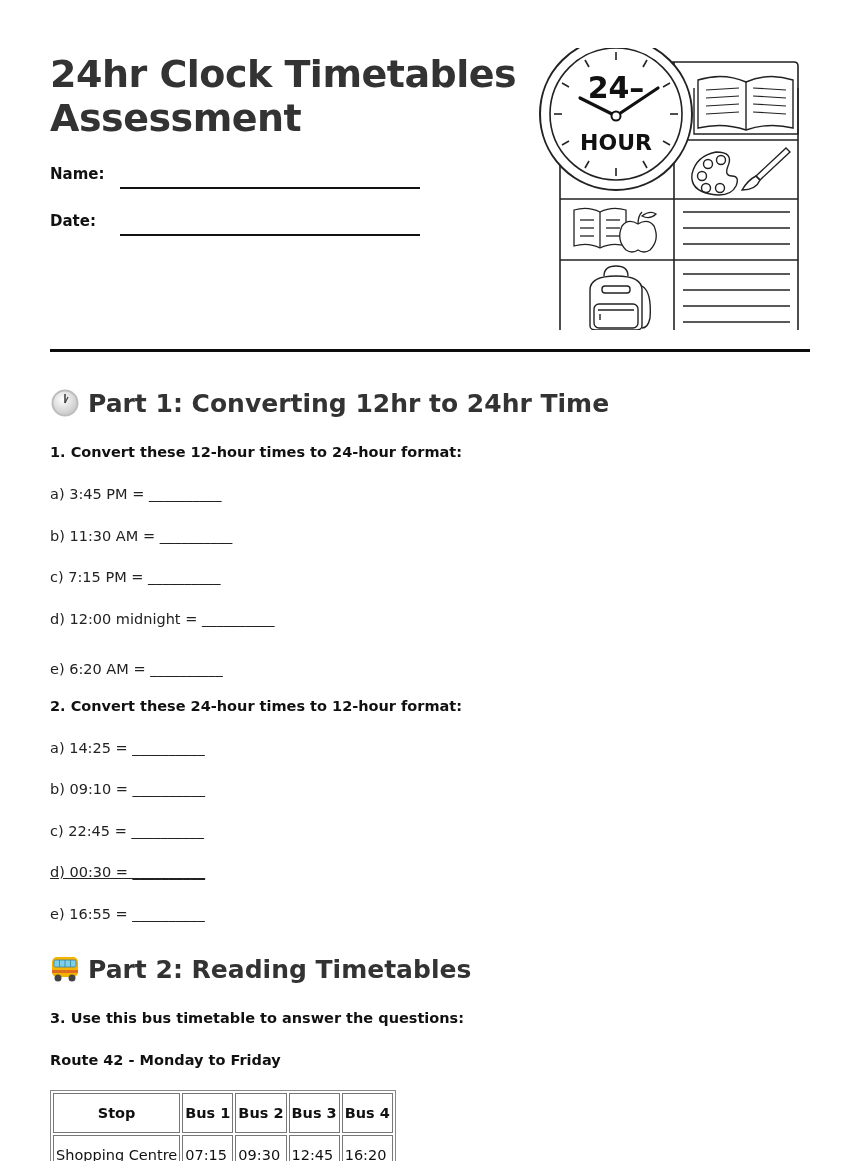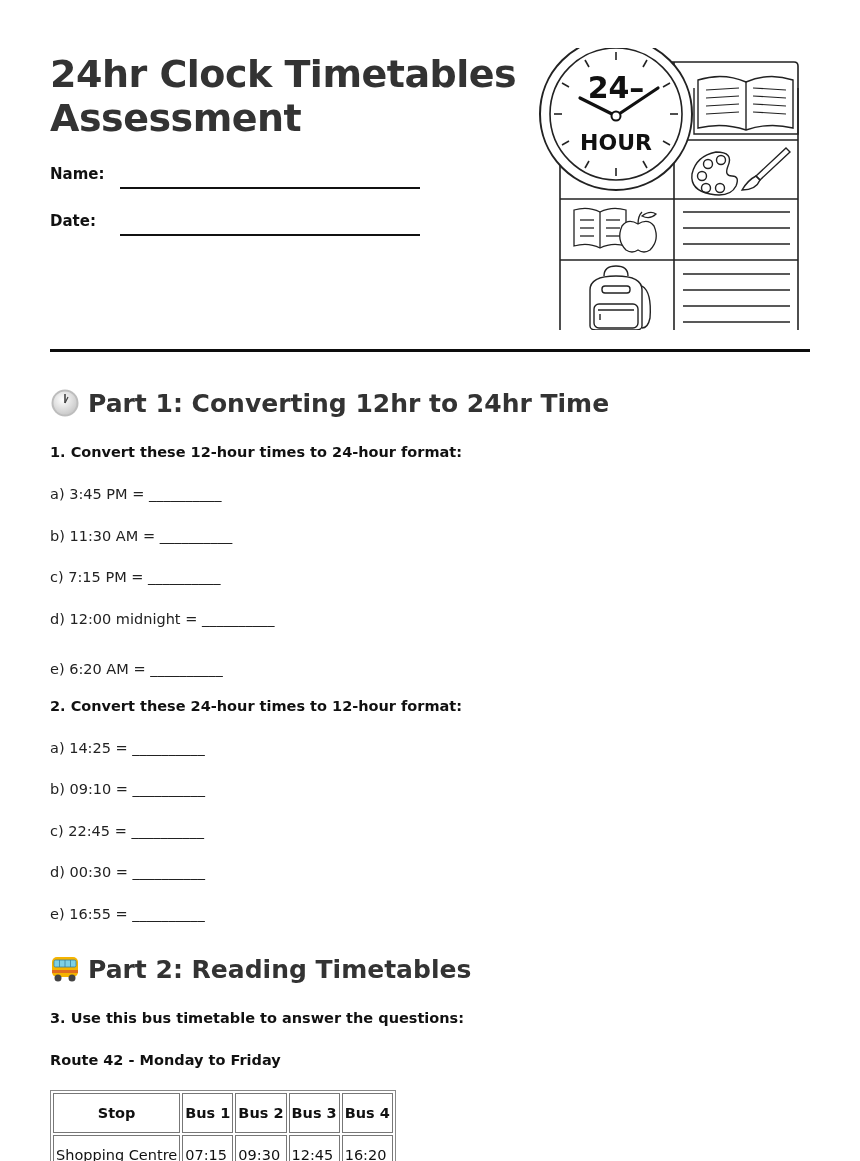--- a/index.html
+++ b/index.html
@@ -209,21 +209,21 @@
   <p class="item" style="top:486px;">a) 3:45 PM = __________</p>
   <p class="item" style="top:528px;">b) 11:30 AM = __________</p>
   <p class="item" style="top:569px;">c) 7:15 PM = __________</p>
   <p class="item" style="top:611px;">d) 12:00 midnight = __________</p>
   <p class="item" style="top:652px;margin-top:9px;">e) 6:20 AM = __________</p>
 
   <p class="q" style="top:698px;">2. Convert these 24-hour times to 12-hour format:</p>
   <p class="item" style="top:740px;">a) 14:25 = __________</p>
   <p class="item" style="top:781px;">b) 09:10 = __________</p>
   <p class="item" style="top:823px;">c) 22:45 = __________</p>
-  <p class="item" style="top:864px;">d) 00:30 = __________</p>
+  <p class="item" style="top:864px;text-decoration:underline;">d) 00:30 = __________</p>
   <p class="item" style="top:906px;">e) 16:55 = __________</p>
 
   <h2 class="h2" style="top:954px;">
     <svg class="emoji" viewBox="0 0 30 30">
       <rect x="2" y="3" width="26" height="20" rx="5" fill="#f5b400"></rect>
       <rect x="4" y="6" width="22" height="7" rx="1.5" fill="#7ed0e6" stroke="#3a7f99" stroke-width="0.8"></rect>
       <line x1="9.5" y1="6" x2="9.5" y2="13" stroke="#3a7f99" stroke-width="0.8"></line>
       <line x1="15" y1="6" x2="15" y2="13" stroke="#3a7f99" stroke-width="0.8"></line>
       <line x1="20.5" y1="6" x2="20.5" y2="13" stroke="#3a7f99" stroke-width="0.8"></line>
       <rect x="2" y="16" width="26" height="3" fill="#e06c1e"></rect>

